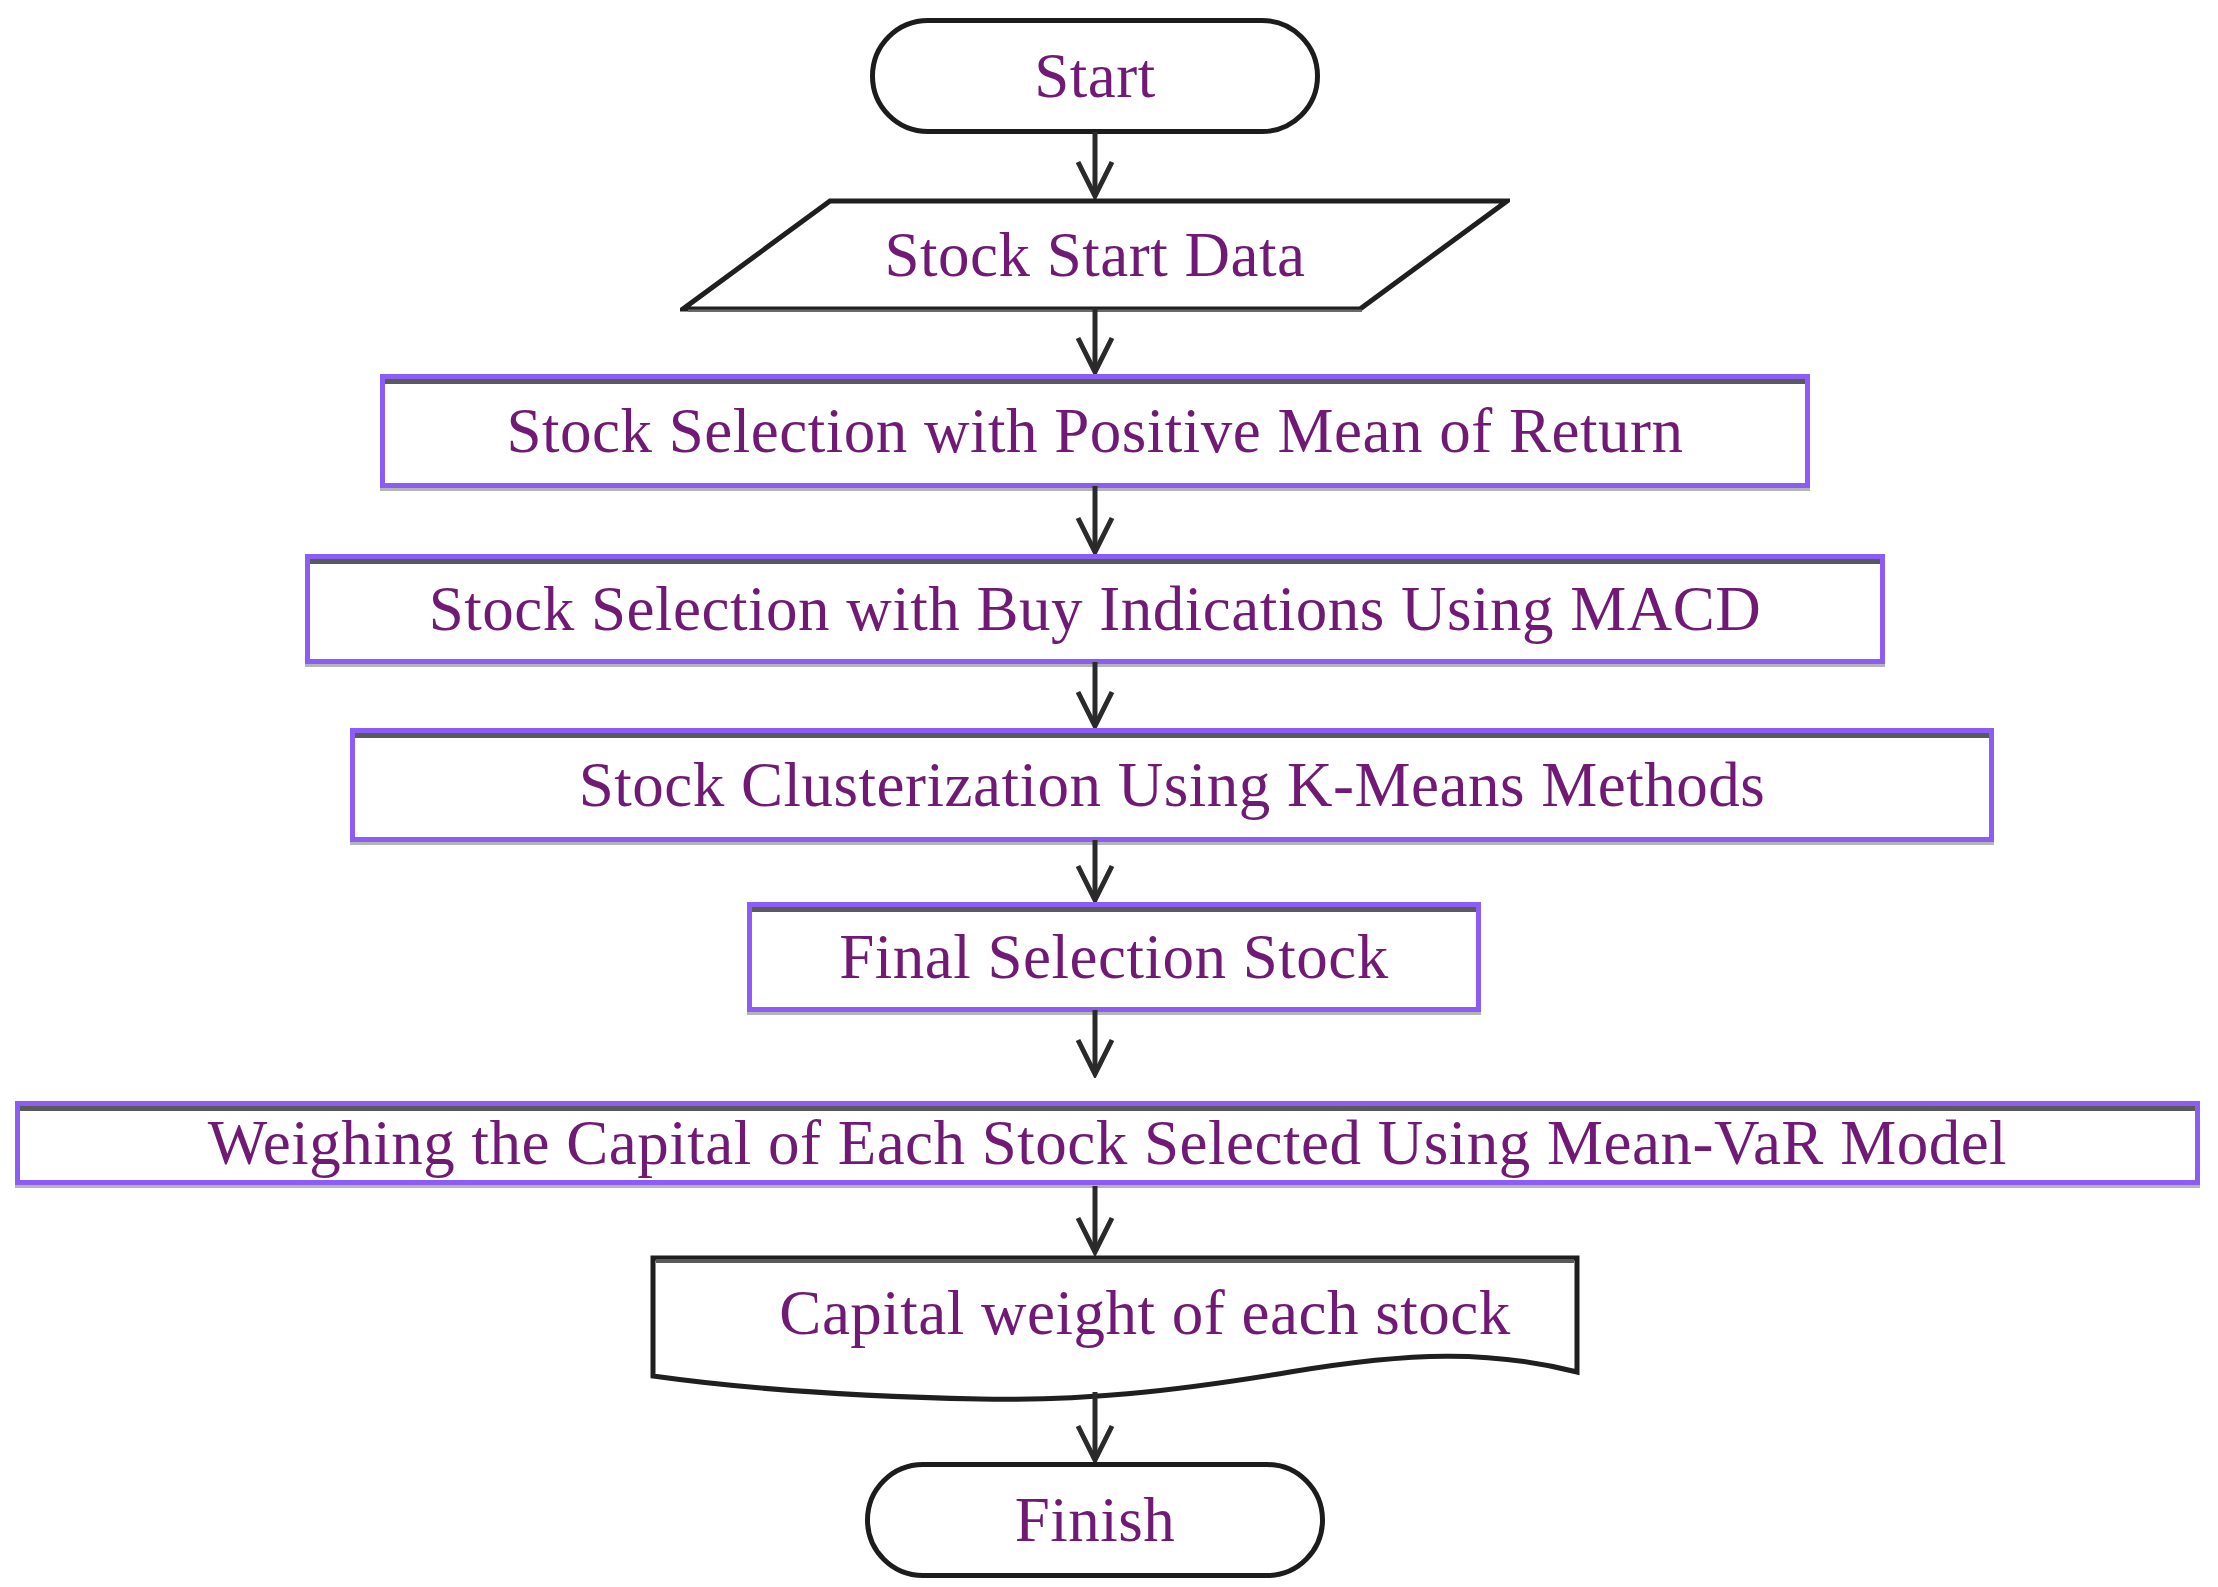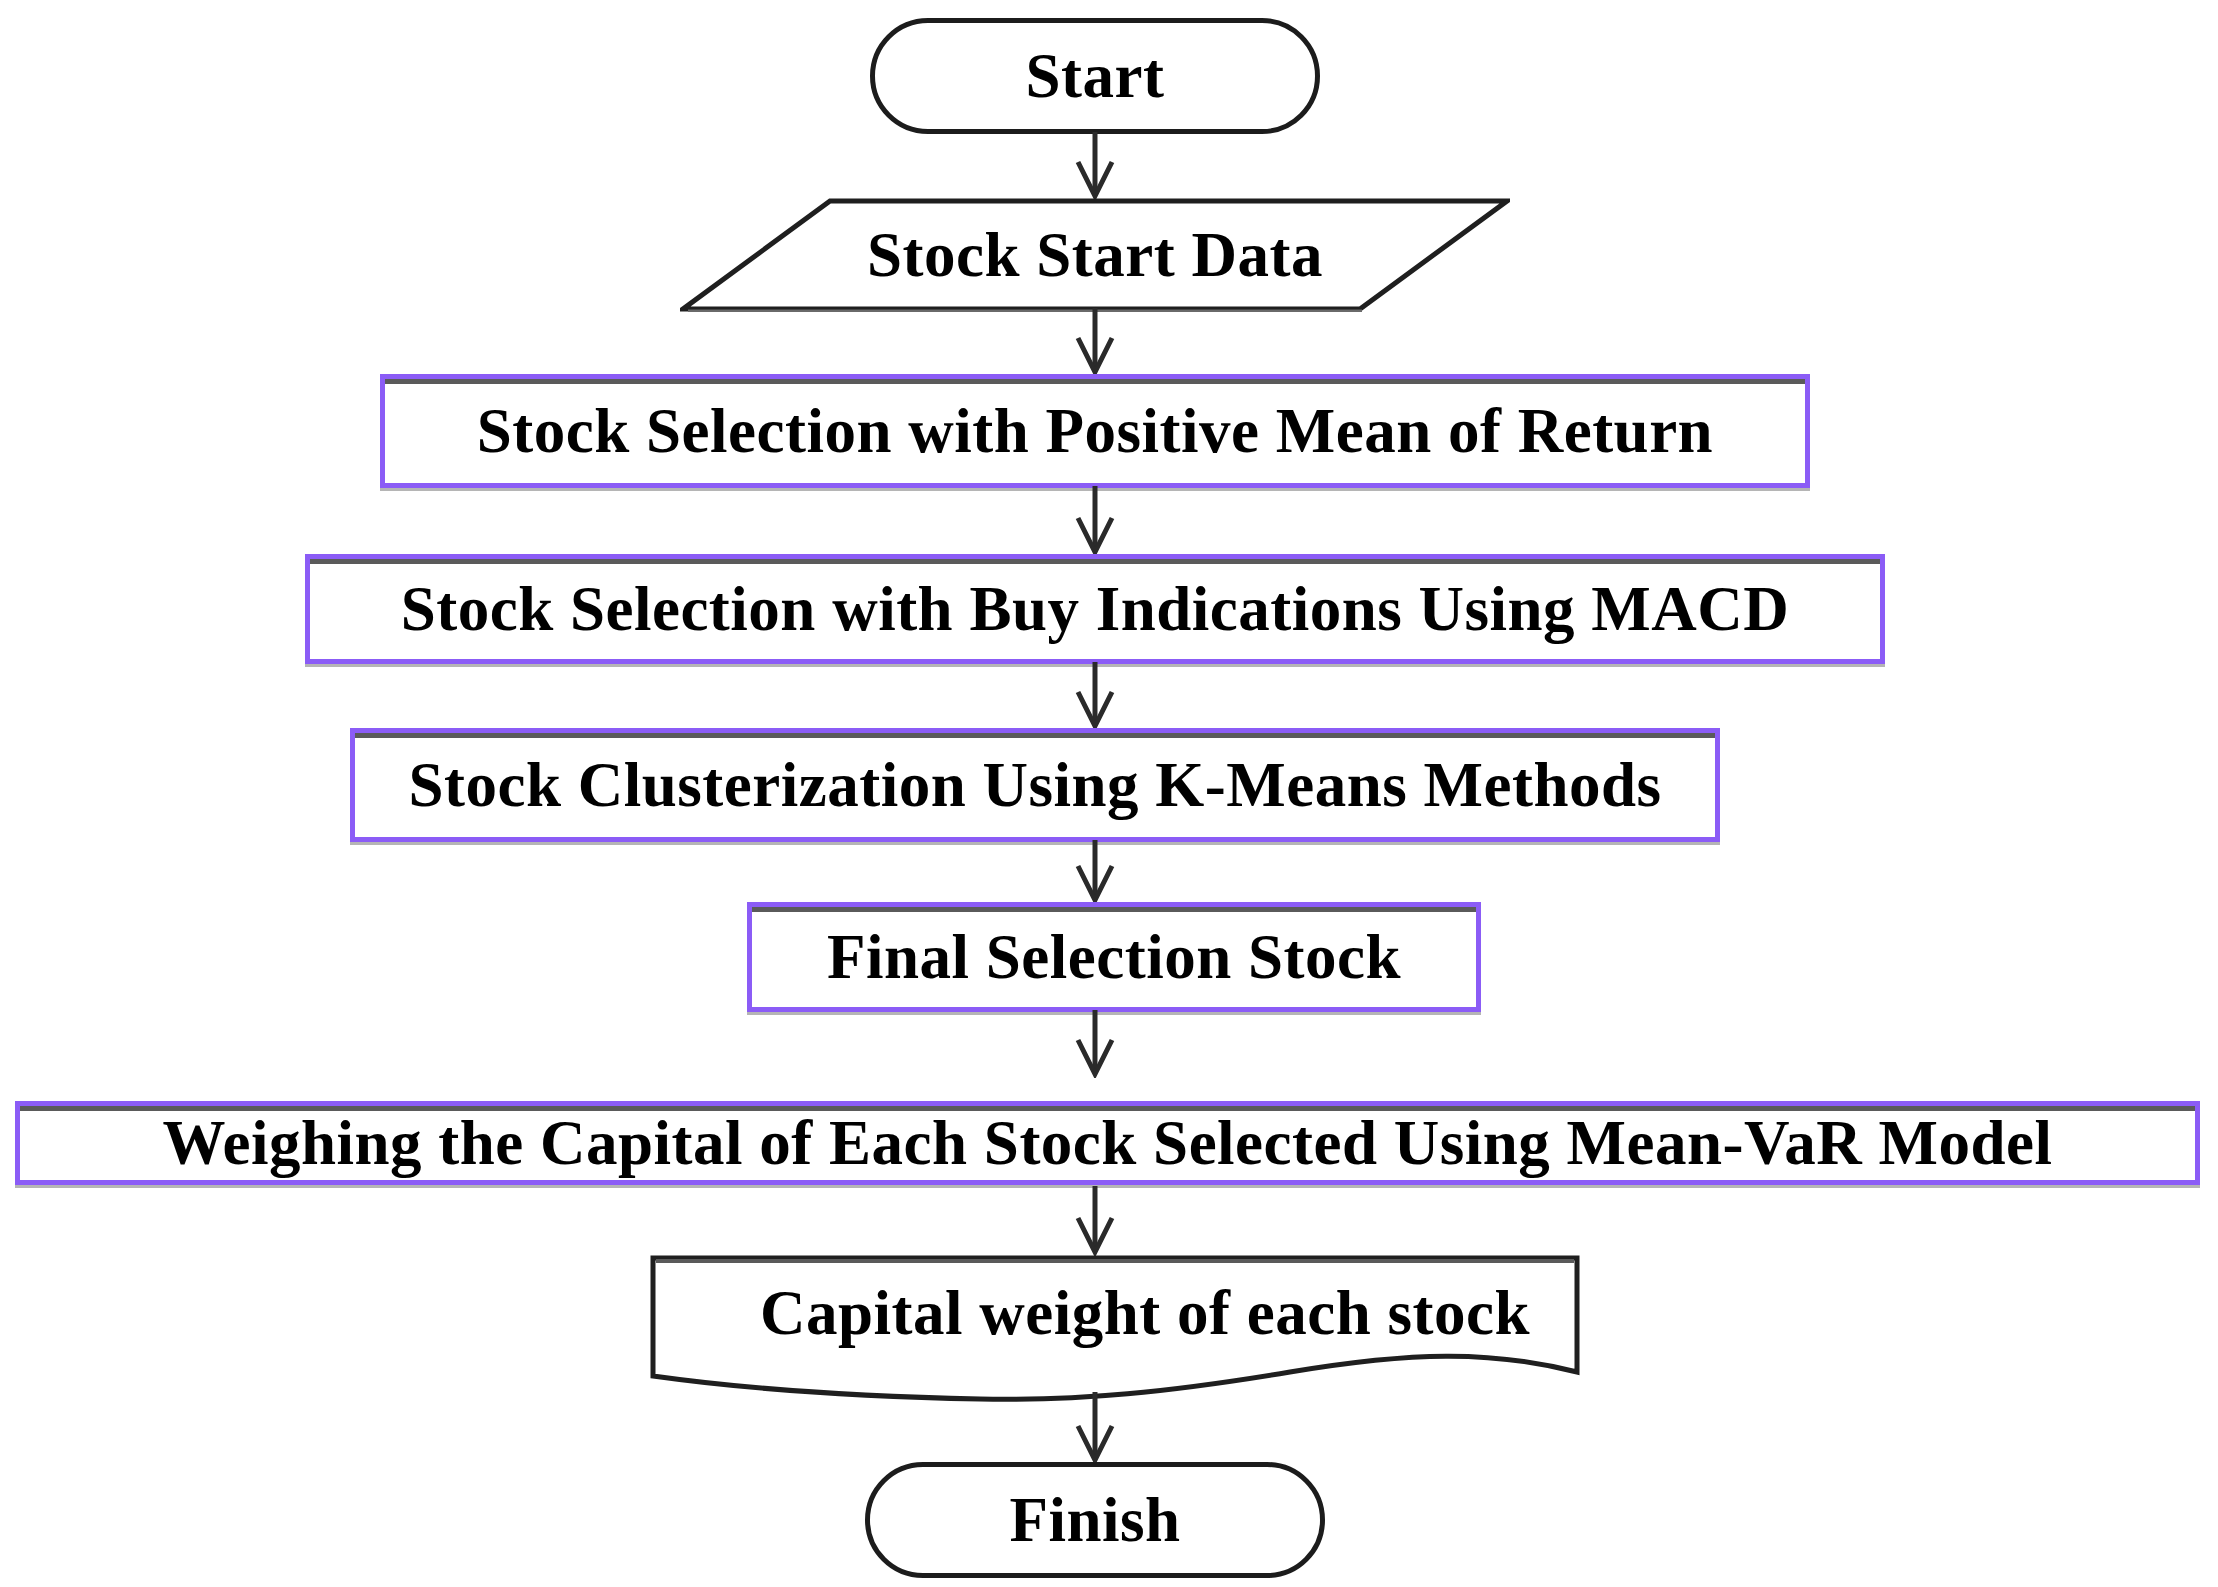--- a/index.html
+++ b/index.html
@@ -18,26 +18,25 @@
   .node {
     position: absolute;
     box-sizing: border-box;
     display: flex;
     align-items: center;
     justify-content: center;
     background: #ffffff;
   }
   .label {
     font-size: 63px;
-    color: #000000;
+    color: #701a75;
     white-space: nowrap;
     text-align: center;
     letter-spacing: 0.5px;
     line-height: 1.05;
-    font-weight: bold;
   }
   .terminator {
     border: 5px solid #1c1c1c;
     border-radius: 60px;
   }
   .process {
     border: 5px solid #8b5cf6;
     box-shadow: inset 0 5px 0 #5a5a5a, 0 3px 0 rgba(90,90,90,0.45);
   }
   .shape-wrap {
@@ -102,21 +101,21 @@
 
   <div class="node process" style="left:305px; top:554px; width:1580px; height:110px;">
     <div class="label">Stock Selection with Buy Indications Using MACD</div>
   </div>
 
   <svg class="flow-arrow" style="left:1065px; top:662px;" width="60" height="68" viewBox="0 0 60 68">
     <line x1="30" y1="0" x2="30" y2="63" stroke="#2a2a2a" stroke-width="5"></line>
     <polyline points="13,30 30,64 47,30" fill="none" stroke="#2a2a2a" stroke-width="5"></polyline>
   </svg>
 
-  <div class="node process" style="left:350px; top:728px; width:1370px; height:114px;">
+  <div class="node process" style="left:350px; top:728px; width:1644px; height:114px;">
     <div class="label">Stock Clusterization Using K-Means Methods</div>
   </div>
 
   <svg class="flow-arrow" style="left:1065px; top:840px;" width="60" height="64" viewBox="0 0 60 64">
     <line x1="30" y1="0" x2="30" y2="59" stroke="#2a2a2a" stroke-width="5"></line>
     <polyline points="13,26 30,60 47,26" fill="none" stroke="#2a2a2a" stroke-width="5"></polyline>
   </svg>
 
   <div class="node process" style="left:701px; top:902px; width:734px; height:110px;margin-left:46px;">
     <div class="label">Final Selection Stock</div>

